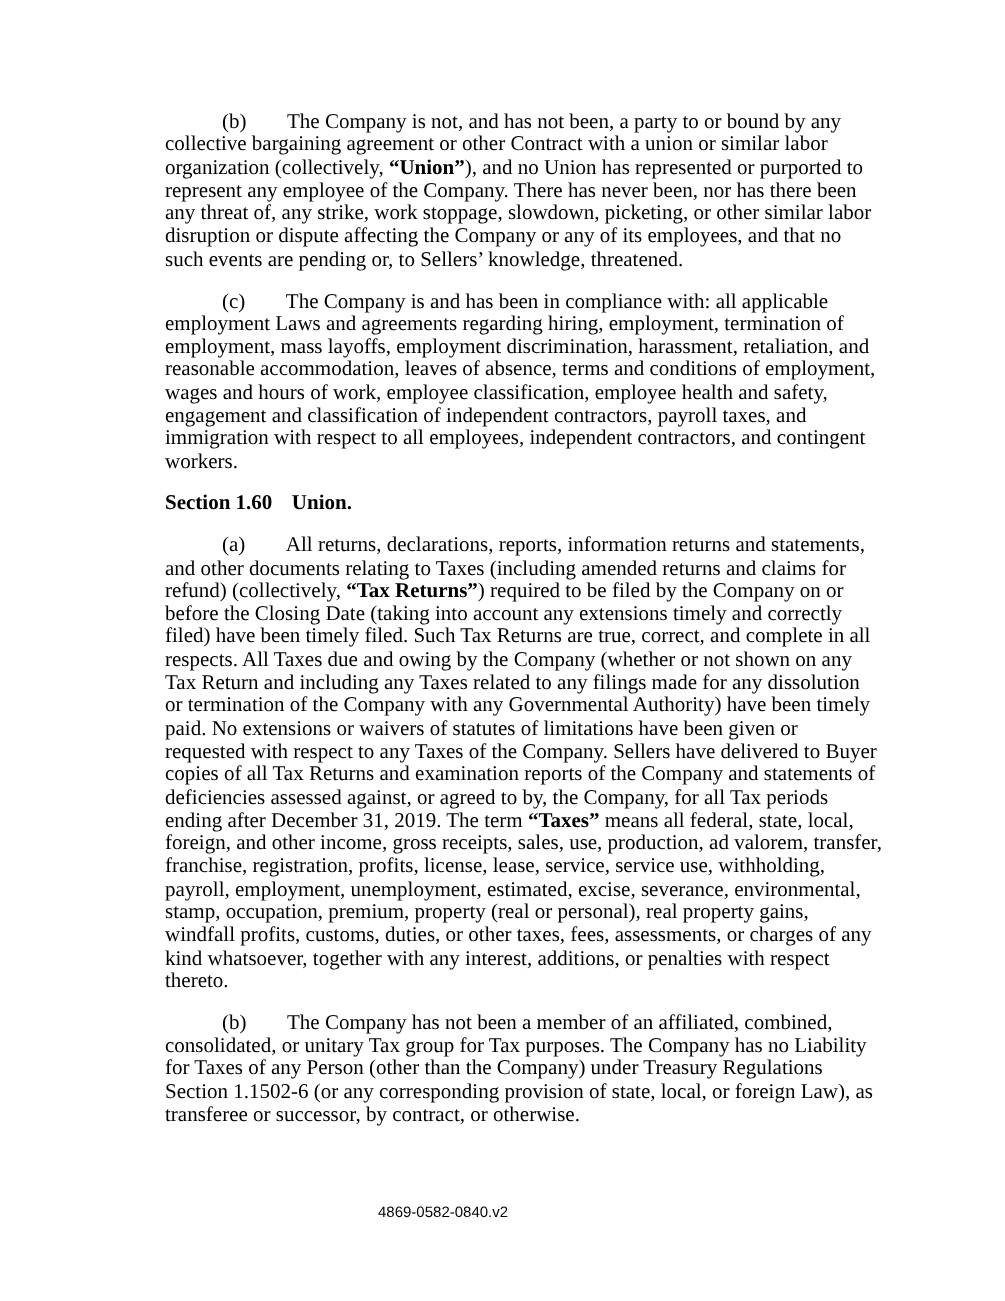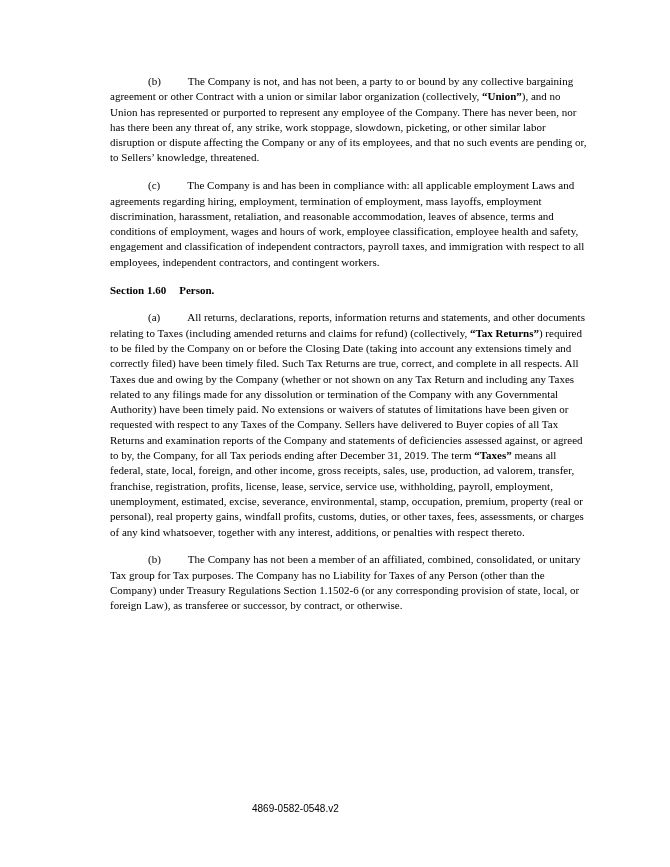--- a/index.html
+++ b/index.html
@@ -14,21 +14,21 @@
     background: #ffffff;
     overflow: hidden;
     color: #000000;
   }
   .text-block {
     position: absolute;
     left: 110px;
     top: 74px;
     width: 478px;
     font-family: "Liberation Serif", serif;
-    font-size: 11px;
+    font-size: 14px;
     line-height: 15.3px;
     text-align: left;
     color: #000000;
   }
   .para {
     margin: 0 0 12.5px 0;
     text-indent: 38px;
   }
   .heading {
     margin: 0 0 12.5px 0;
@@ -68,23 +68,23 @@
 </head>
 <body>
 
 <div class="page">
   <div class="text-block">
 
     <p class="para"><span>(b)</span><span class="tab"></span><span>The Company is not, and has not been, a party to or bound by any collective bargaining agreement or other Contract with a union or similar labor organization (collectively, </span><span class="b">“Union”</span><span>), and no Union has represented or purported to represent any employee of the Company. There has never been, nor has there been any threat of, any strike, work stoppage, slowdown, picketing, or other similar labor disruption or dispute affecting the Company or any of its employees, and that no such events are pending or, to Sellers’ knowledge, threatened.</span></p>
 
     <p class="para"><span>(c)</span><span class="tab"></span><span>The Company is and has been in compliance with: all applicable employment Laws and agreements regarding hiring, employment, termination of employment, mass layoffs, employment discrimination, harassment, retaliation, and reasonable accommodation, leaves of absence, terms and conditions of employment, wages and hours of work, employee classification, employee health and safety, engagement and classification of independent contractors, payroll taxes, and immigration with respect to all employees, independent contractors, and contingent workers.</span></p>
 
-    <p class="heading"><span>Section 1.60</span><span class="tab-sm"></span><span>Person.</span></p>
+    <p class="heading"><span>Section 1.60</span><span class="tab-sm"></span><span>Union.</span></p>
 
     <p class="para"><span>(a)</span><span class="tab"></span><span>All returns, declarations, reports, information returns and statements, and other documents relating to Taxes (including amended returns and claims for refund) (collectively, </span><span class="b">“Tax Returns”</span><span>) required to be filed by the Company on or before the Closing Date (taking into account any extensions timely and correctly filed) have been timely filed. Such Tax Returns are true, correct, and complete in all respects. All Taxes due and owing by the Company (whether or not shown on any Tax Return and including any Taxes related to any filings made for any dissolution or termination of the Company with any Governmental Authority) have been timely paid. No extensions or waivers of statutes of limitations have been given or requested with respect to any Taxes of the Company. Sellers have delivered to Buyer copies of all Tax Returns and examination reports of the Company and statements of deficiencies assessed against, or agreed to by, the Company, for all Tax periods ending after December 31, 2019. The term </span><span class="b">“Taxes”</span><span> means all federal, state, local, foreign, and other income, gross receipts, sales, use, production, ad valorem, transfer, franchise, registration, profits, license, lease, service, service use, withholding, payroll, employment, unemployment, estimated, excise, severance, environmental, stamp, occupation, premium, property (real or personal), real property gains, windfall profits, customs, duties, or other taxes, fees, assessments, or charges of any kind whatsoever, together with any interest, additions, or penalties with respect thereto.</span></p>
 
     <p class="para"><span>(b)</span><span class="tab"></span><span>The Company has not been a member of an affiliated, combined, consolidated, or unitary Tax group for Tax purposes. The Company has no Liability for Taxes of any Person (other than the Company) under Treasury Regulations Section 1.1502-6 (or any corresponding provision of state, local, or foreign Law), as transferee or successor, by contract, or otherwise.</span></p>
 
 
   </div>
 
-  <div class="doc-control-number">4869-0582-0548.v2</div>
+  <div class="doc-control-number">4869-0582-0840.v2</div>
 </div>
 
 </body></html>

